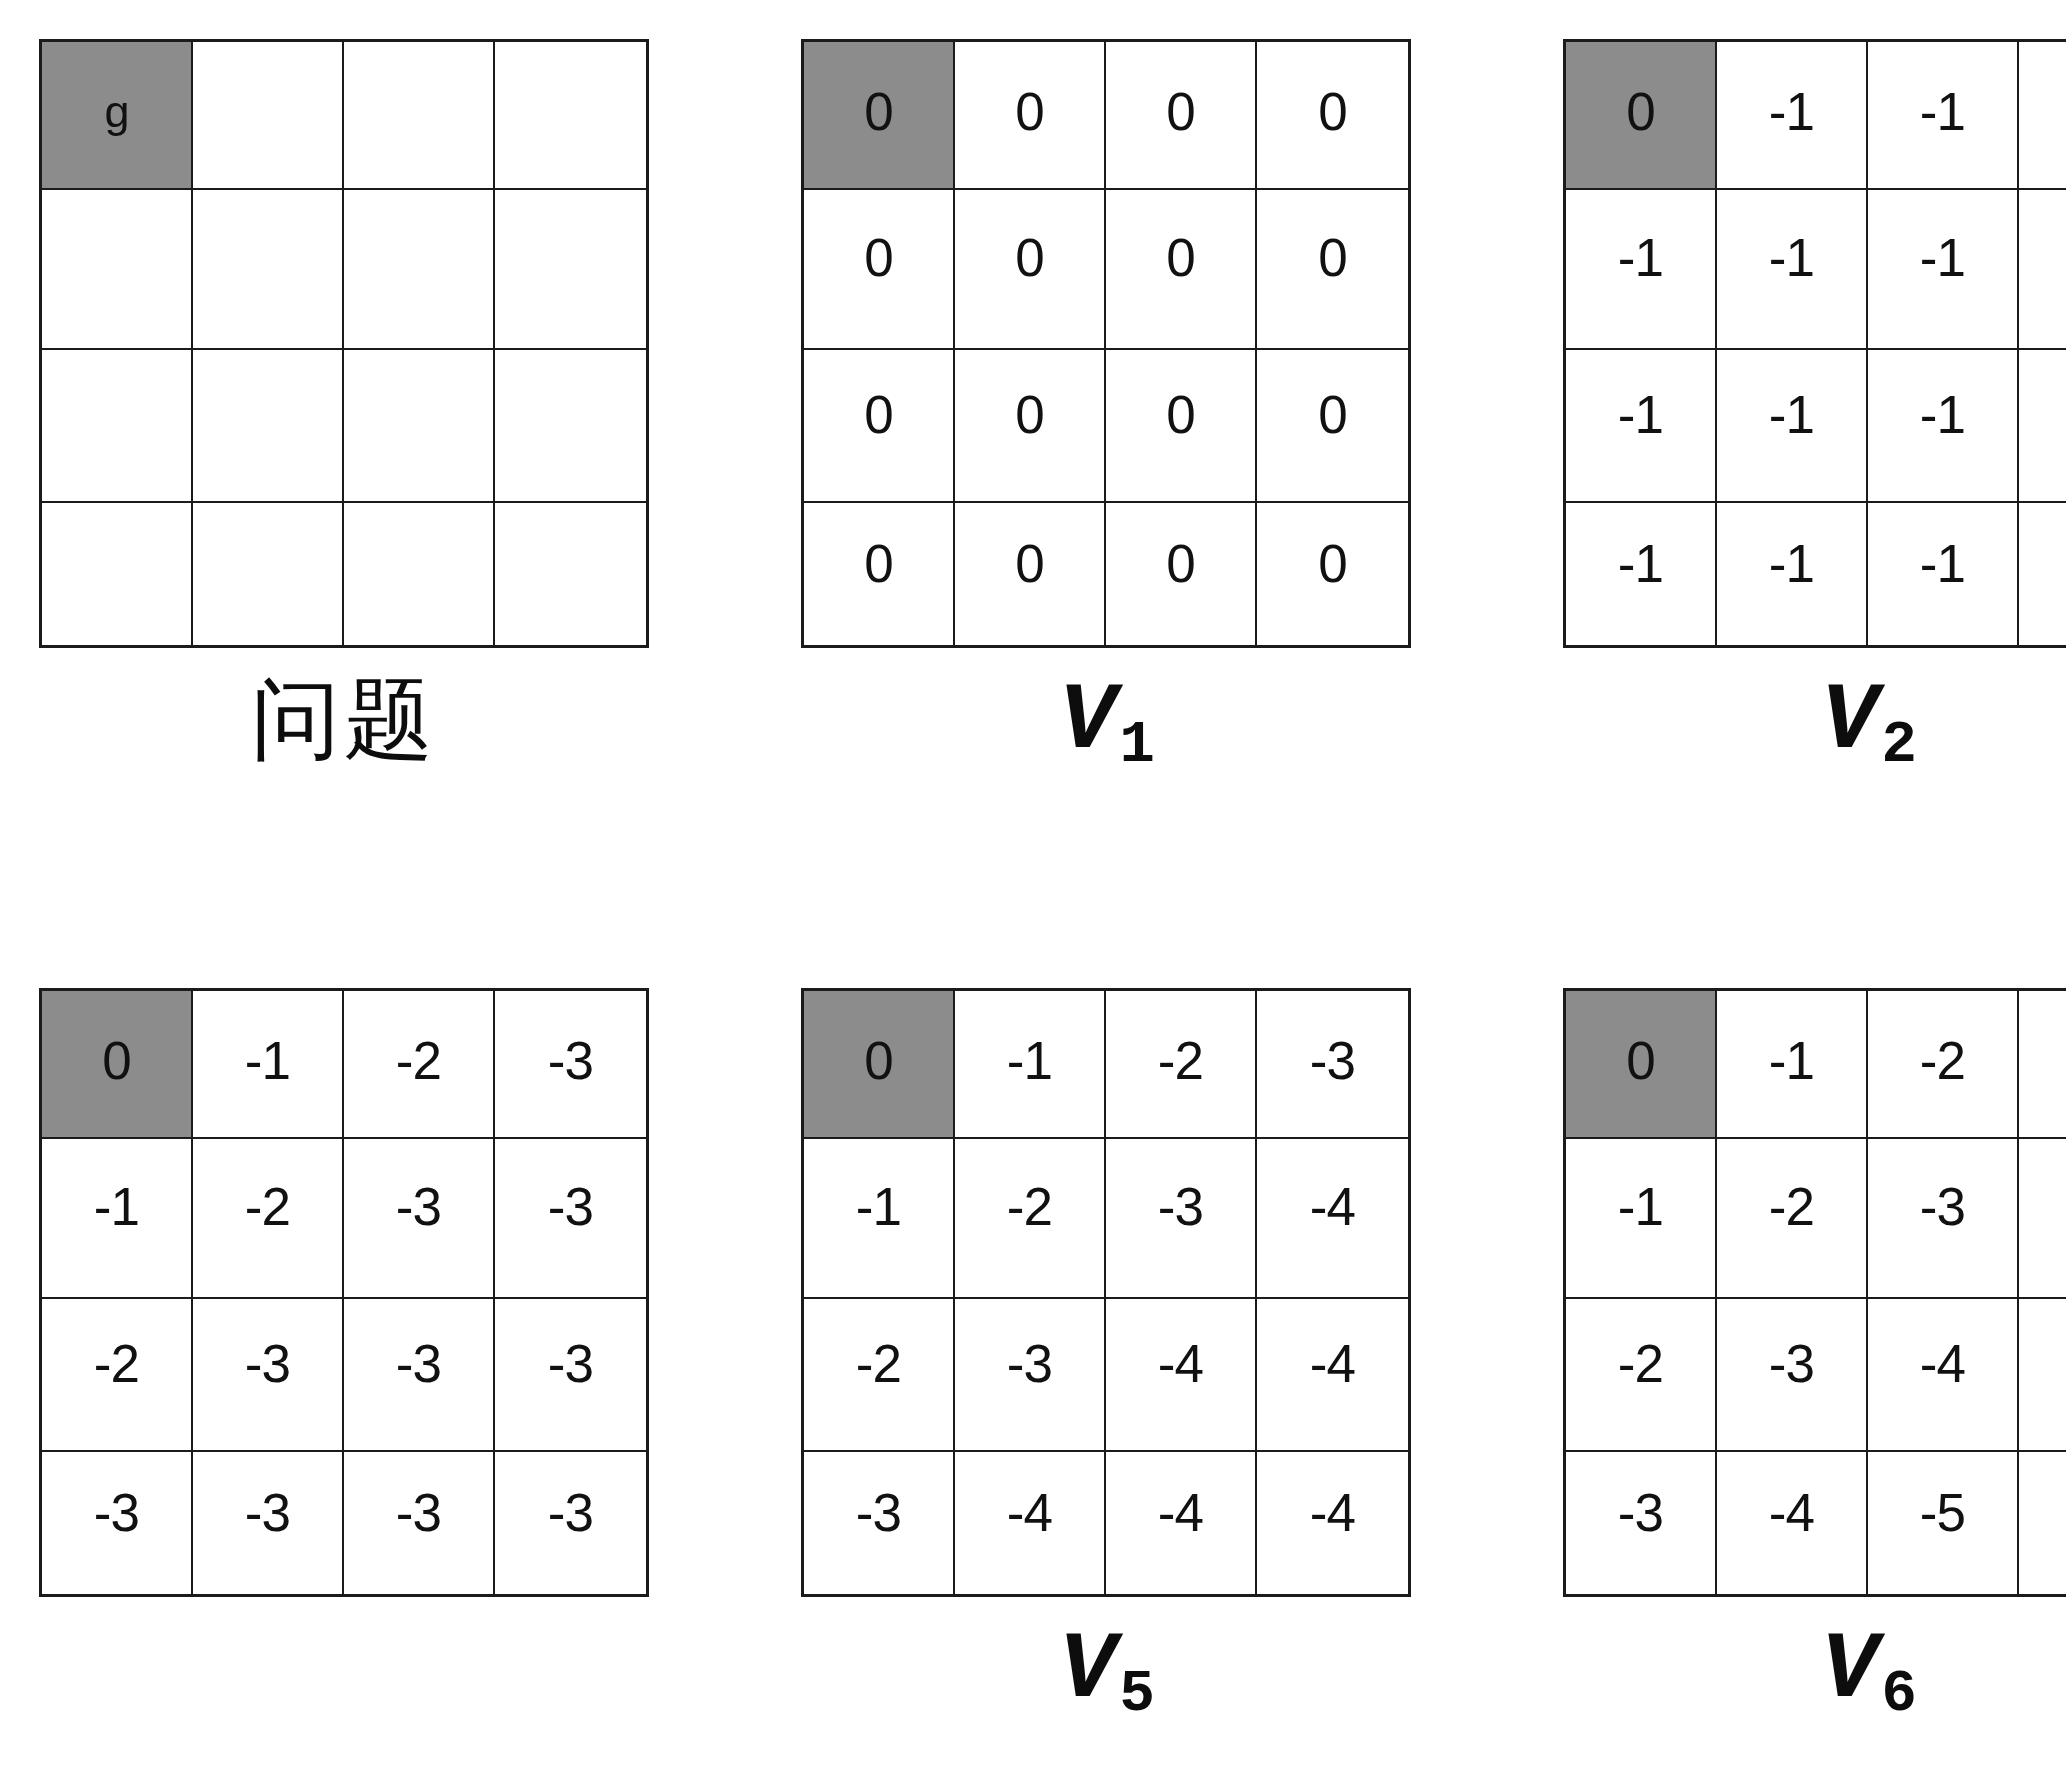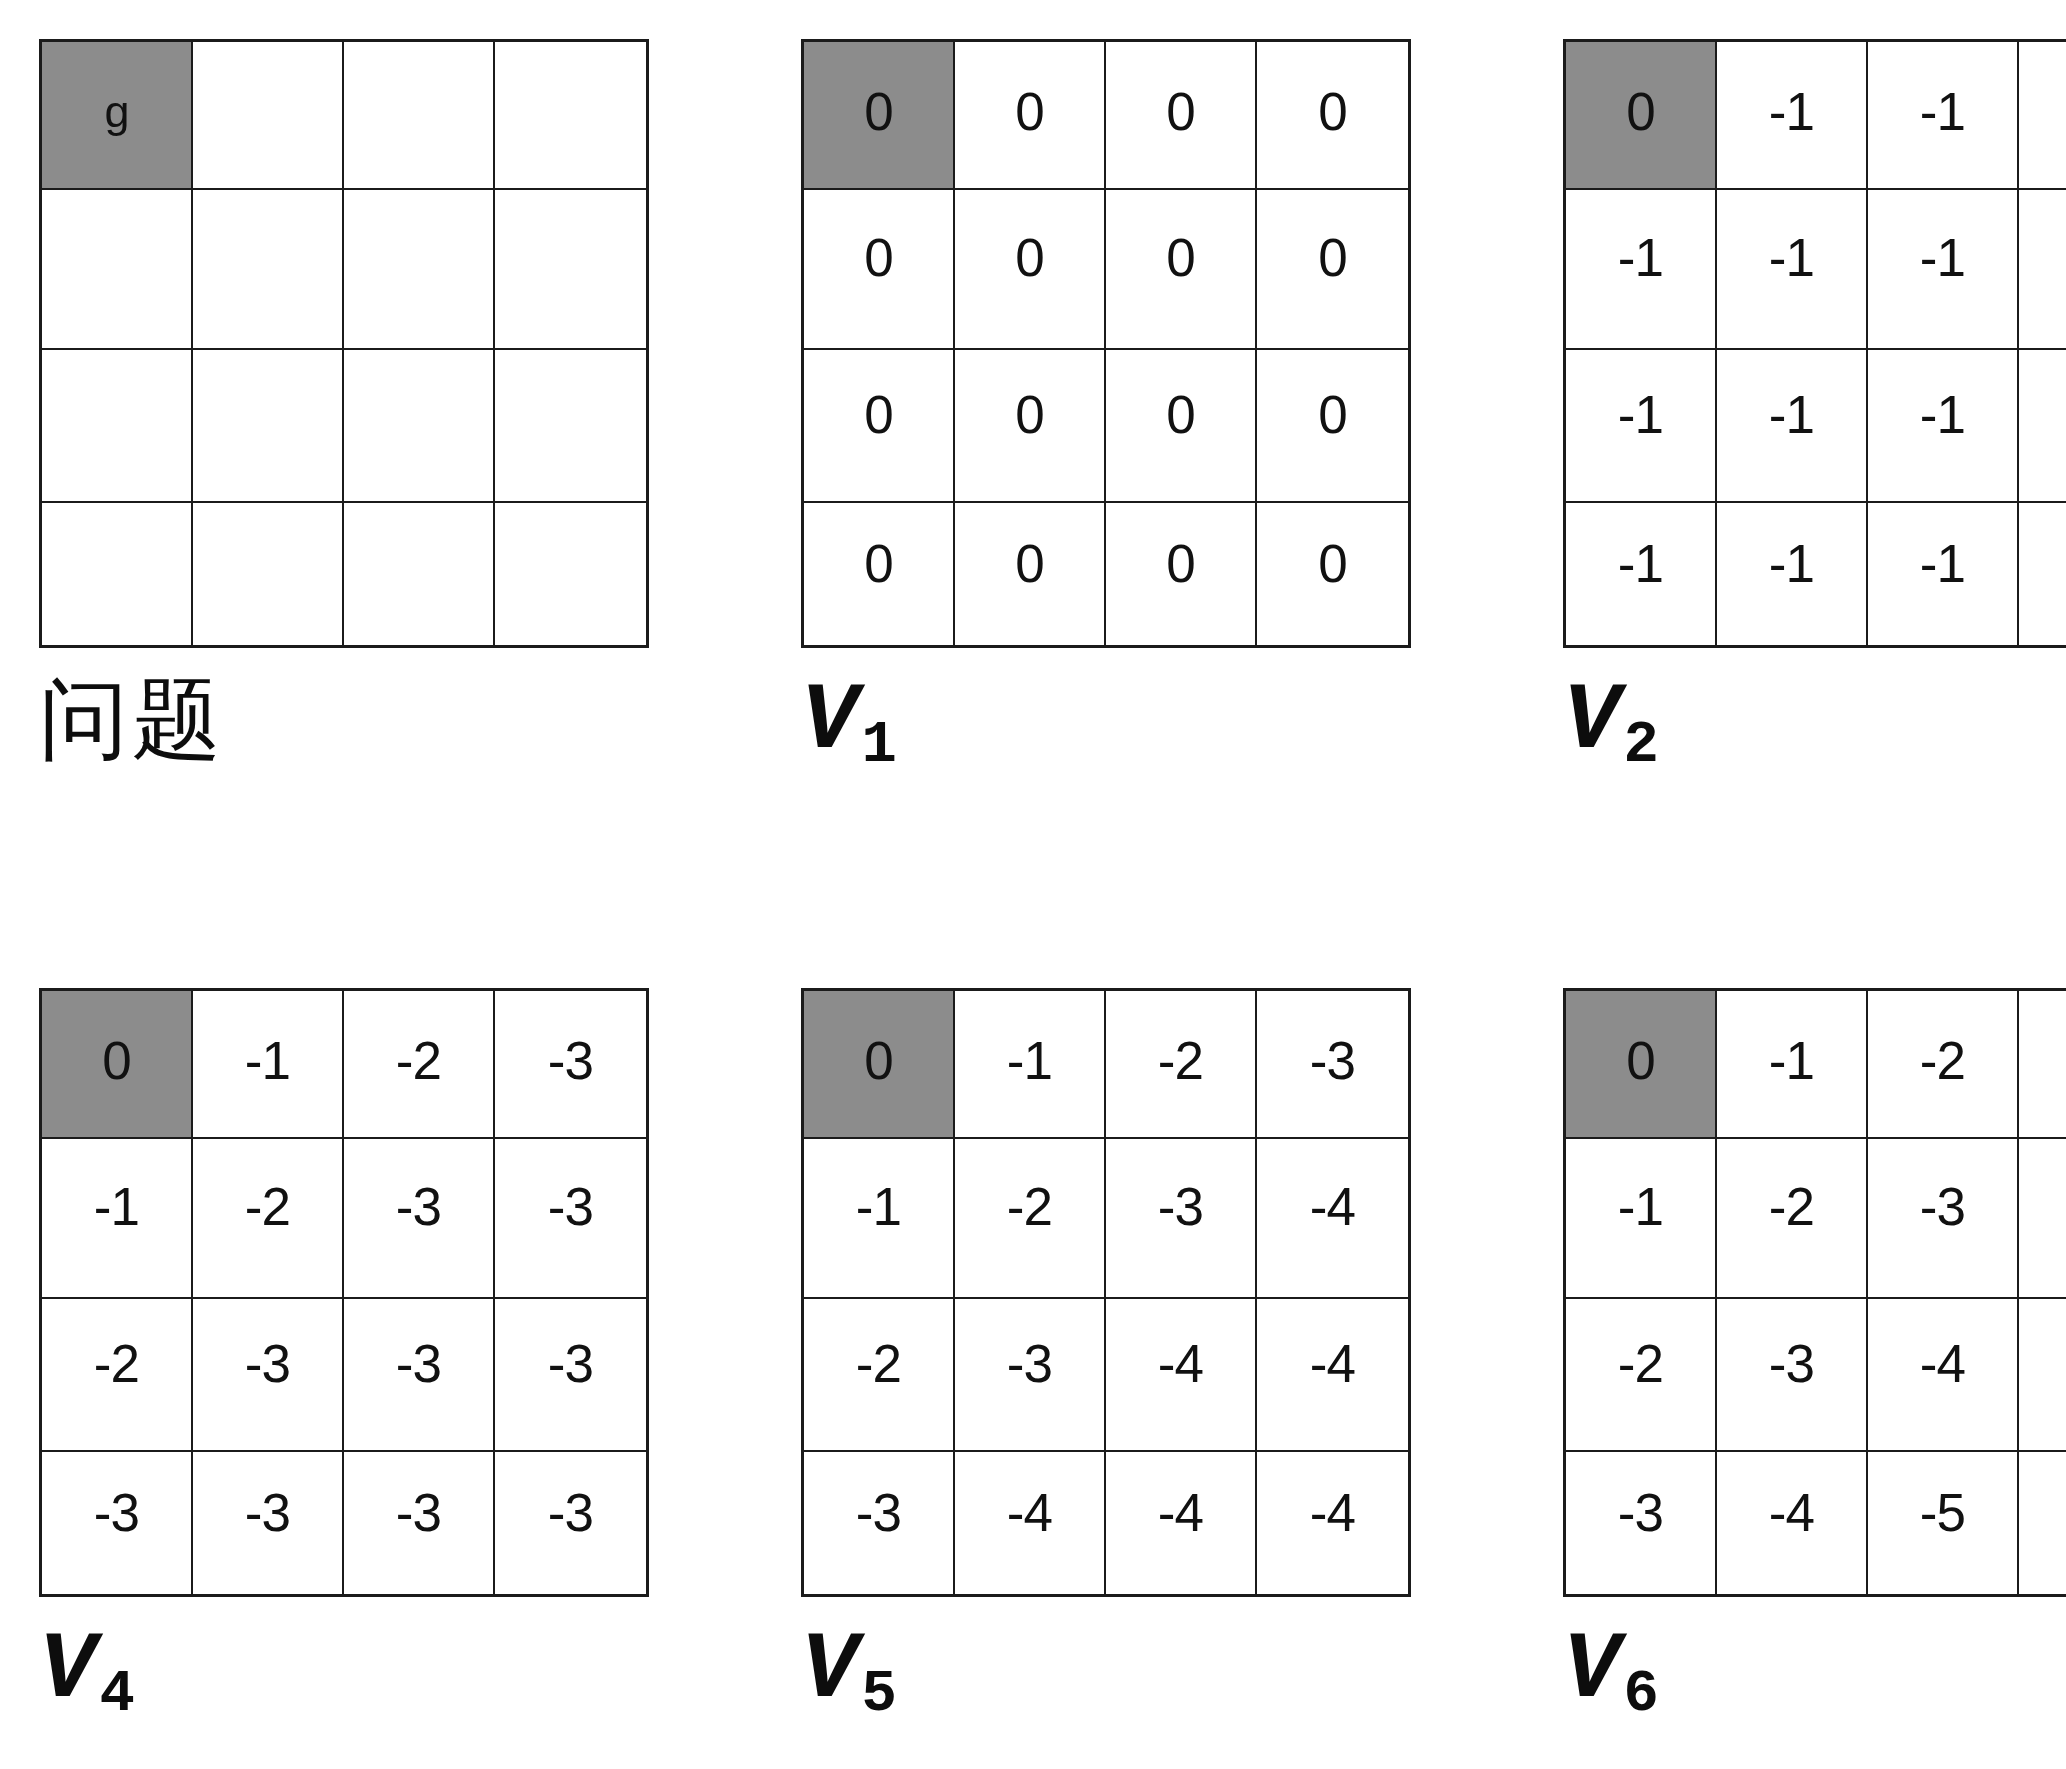--- a/index.html
+++ b/index.html
@@ -92,20 +92,21 @@
     font-size: 45px;
     transform: translateY(-2.5px);
   }
 
   
   .caption {
     position: absolute;
     top: 636px;
     left: 0;
     width: 610px;
+    text-align: center;
     white-space: nowrap;
     color: #0d0d0d;
   }
 
   .caption .vlabel {
     font-family: Liberation Mono, monospace;
     font-weight: bold;
     font-style: italic;
     font-size: 95px;
     line-height: 1;
@@ -327,21 +328,20 @@
         <div class="cell r3 c1">
           <span class="v">-3</span>
         </div>
         <div class="cell r3 c2">
           <span class="v">-3</span>
         </div>
         <div class="cell r3 c3">
           <span class="v">-3</span>
         </div>
       </div>
-      <div class="caption"><span class="vlabel"><span>V</span><sub>4</sub></span></div>
     </div>
     <div class="panel col-1 row-1">
       <div class="grid">
         <div class="cell r0 c0 start">
           <span class="v">0</span>
         </div>
         <div class="cell r0 c1">
           <span class="v">-1</span>
         </div>
         <div class="cell r0 c2">

